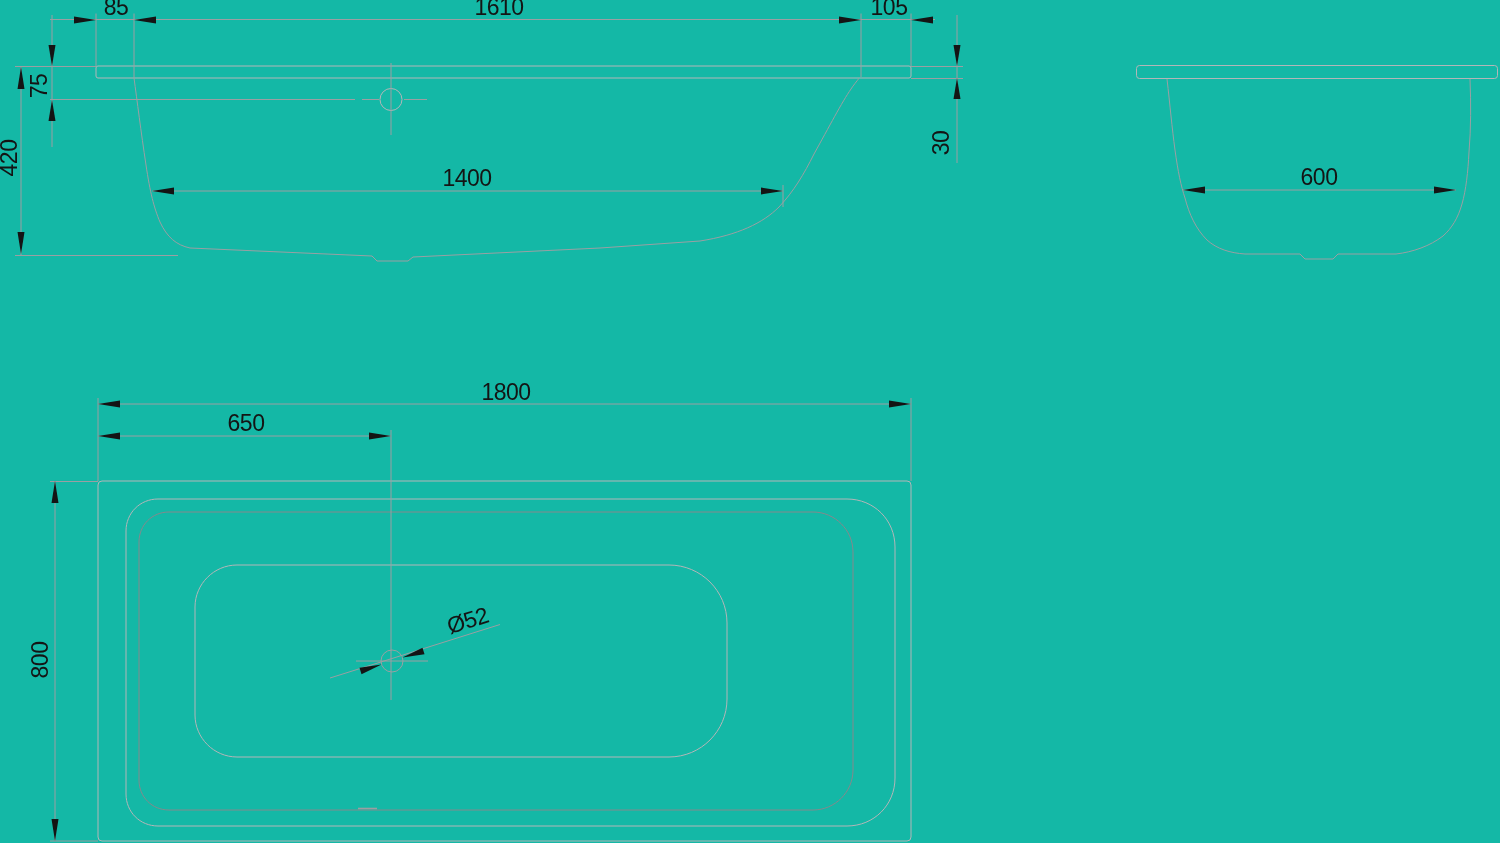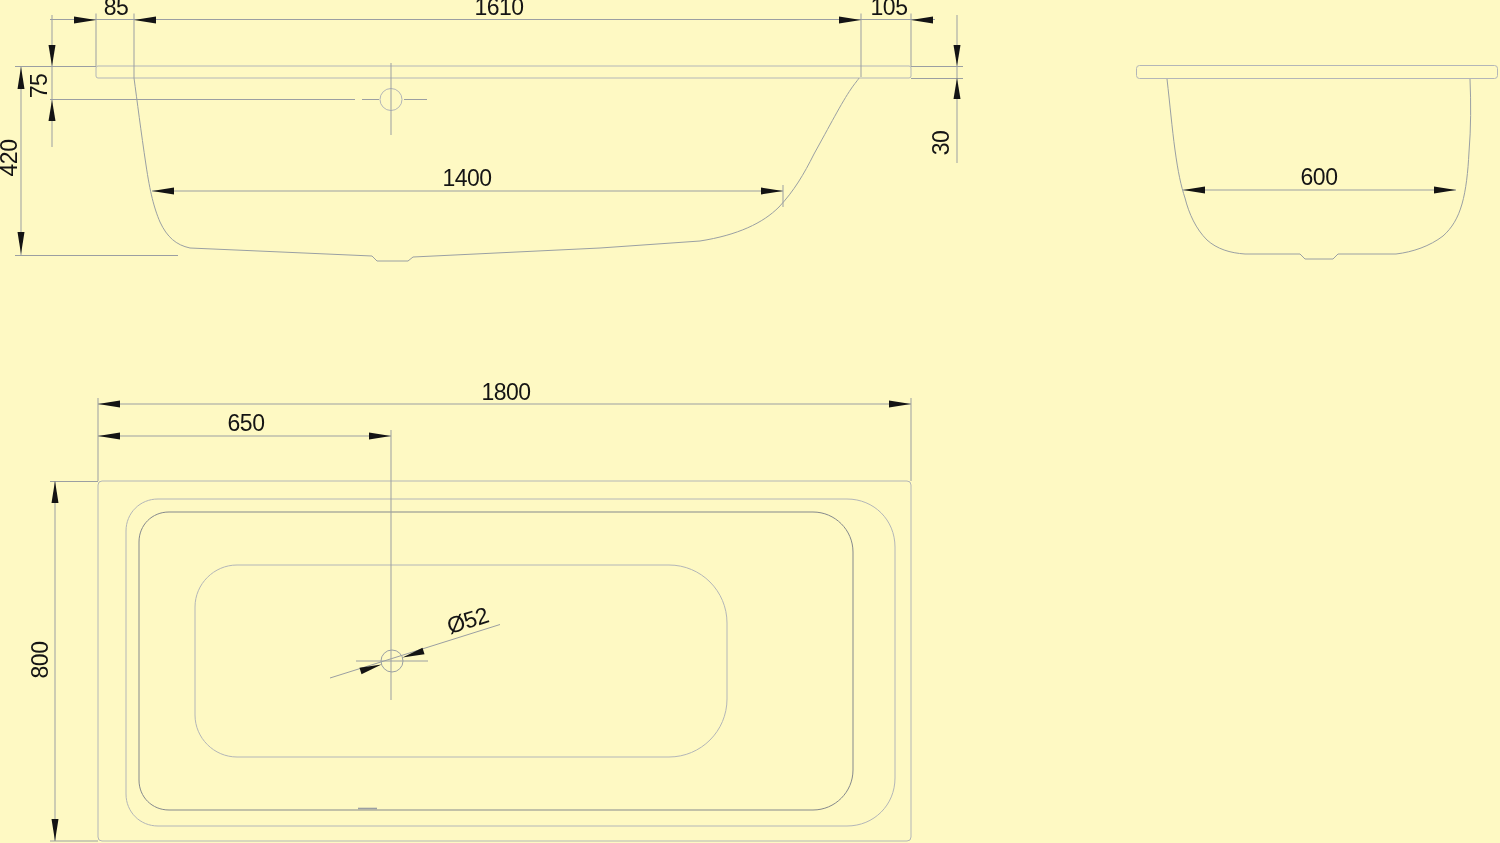--- a/index.html
+++ b/index.html
@@ -1,16 +1,16 @@
 <!DOCTYPE html>
 <html><head>
 <meta charset="utf-8">
 <style>
   html,body{margin:0;padding:0;background:#ffffff;}
-  .page{width:1500px;height:843px;background:#fef9c3;position:relative;overflow:hidden;}
+  .page{width:1500px;height:843px;background:#14b8a6;position:relative;overflow:hidden;}
   svg{display:block;}
   .dim-text{
     font-family:"Liberation Sans", sans-serif;
     font-size:23px;
     letter-spacing:-0.5px;
     fill:#141414;
   }
   .geo{stroke:#b3b6b8;stroke-width:1;fill:none;}
   .shell{stroke:#9aa0a3;stroke-width:1;fill:none;}
   .inner-edge{stroke:#85898c;stroke-width:1;fill:none;}

